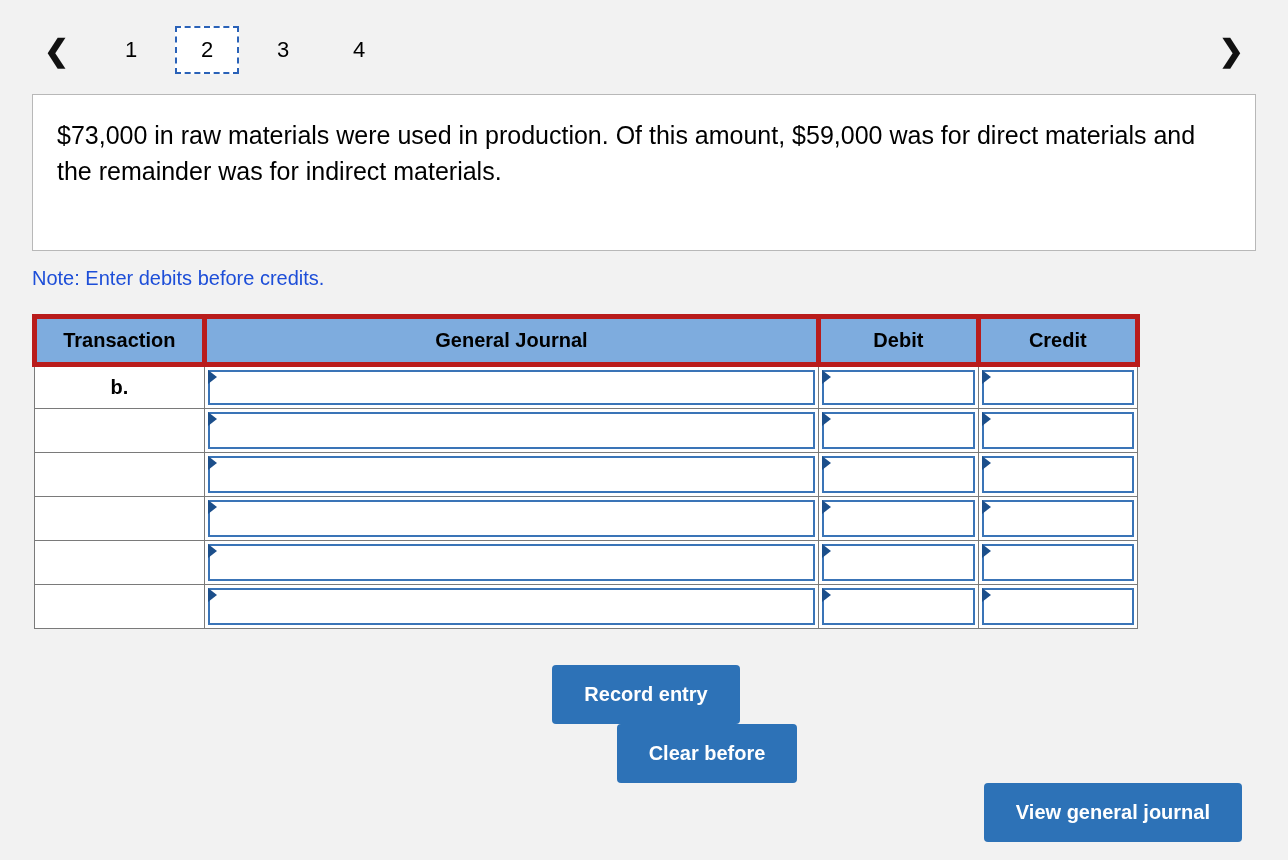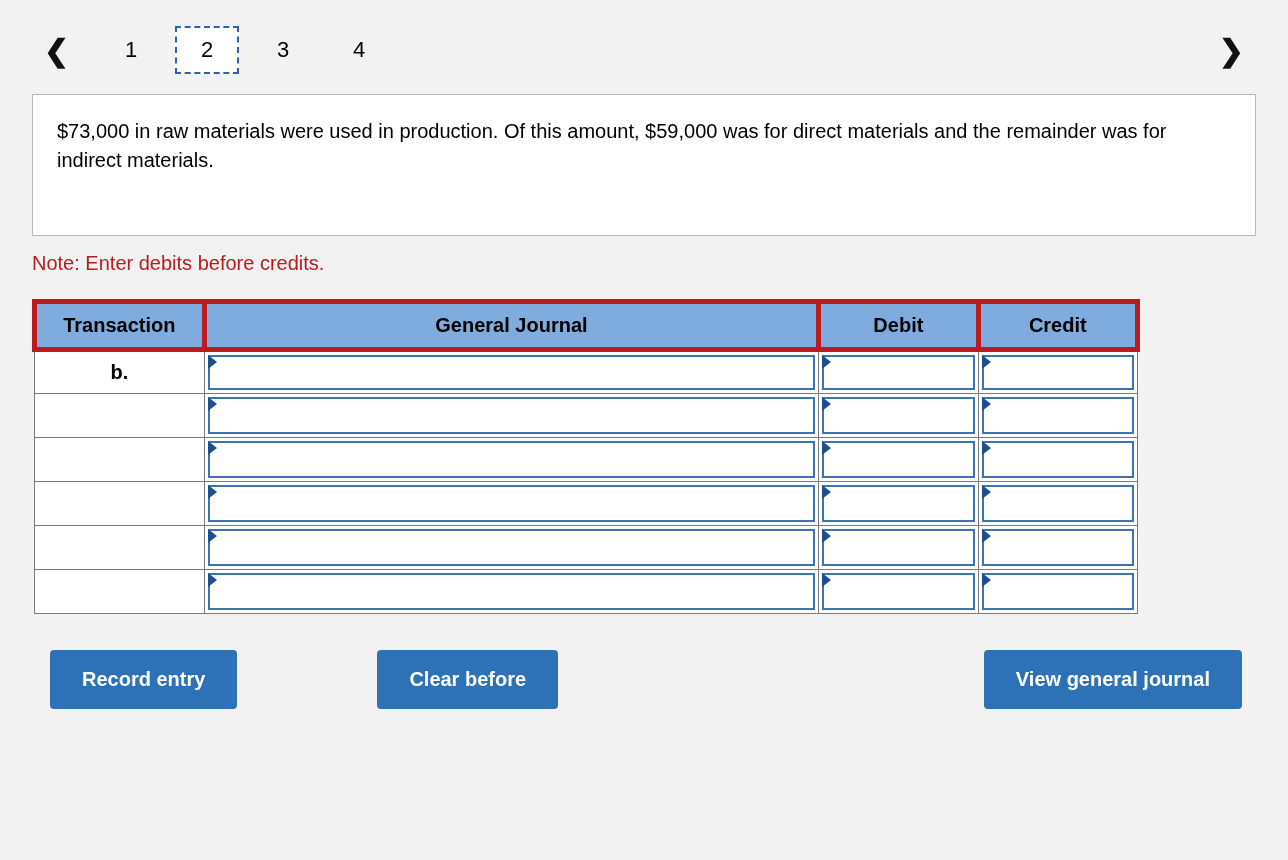--- a/index.html
+++ b/index.html
@@ -55,25 +55,25 @@
   }
   .tabnum.active {
     background: #fff;
     border: 2px dashed #2a62b8;
   }
   .prompt-box {
     background: #fff;
     border: 1px solid #b8b8b8;
     padding: 22px 24px 60px 24px;
     margin-top: 14px;
-    font-size: 20px;
+    font-size: 25px;
     line-height: 1.45;
   }
   .note {
-    color: #b91c1c;
+    color: #1d4ed8;
     font-size: 20px;
     margin: 16px 0 24px 0;
   }
   table.journal {
     border-collapse: collapse;
     width: 1108px;
   }
   table.journal th {
     background: #7eacde;
     border: 5px solid #b91c1c;
@@ -112,20 +112,21 @@
     width: 0; height: 0;
     border-style: solid;
     border-width: 7px 0 7px 9px;
     border-color: transparent transparent transparent #1c4f8b;
   }
   .button-row {
     display: flex;
     align-items: center;
     margin-top: 36px;
     width: 1210px;
+    flex-direction: column;
   }
   .btn {
     background: #2d72b7;
     color: #fff;
     font-size: 20px;
     font-weight: bold;
     padding: 18px 32px;
     border-radius: 4px;
     cursor: pointer;
     user-select: none;

